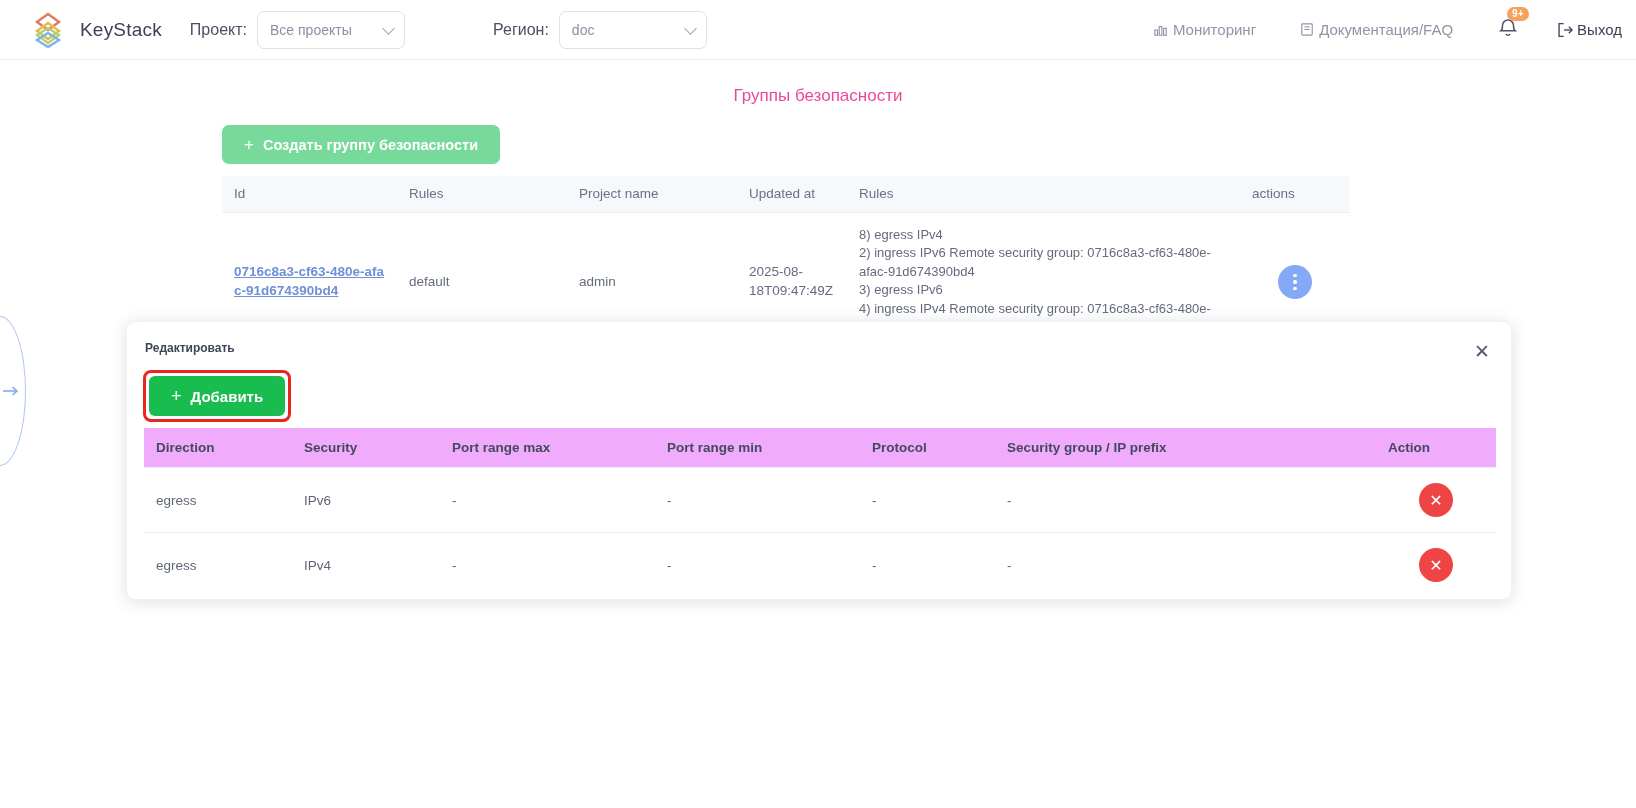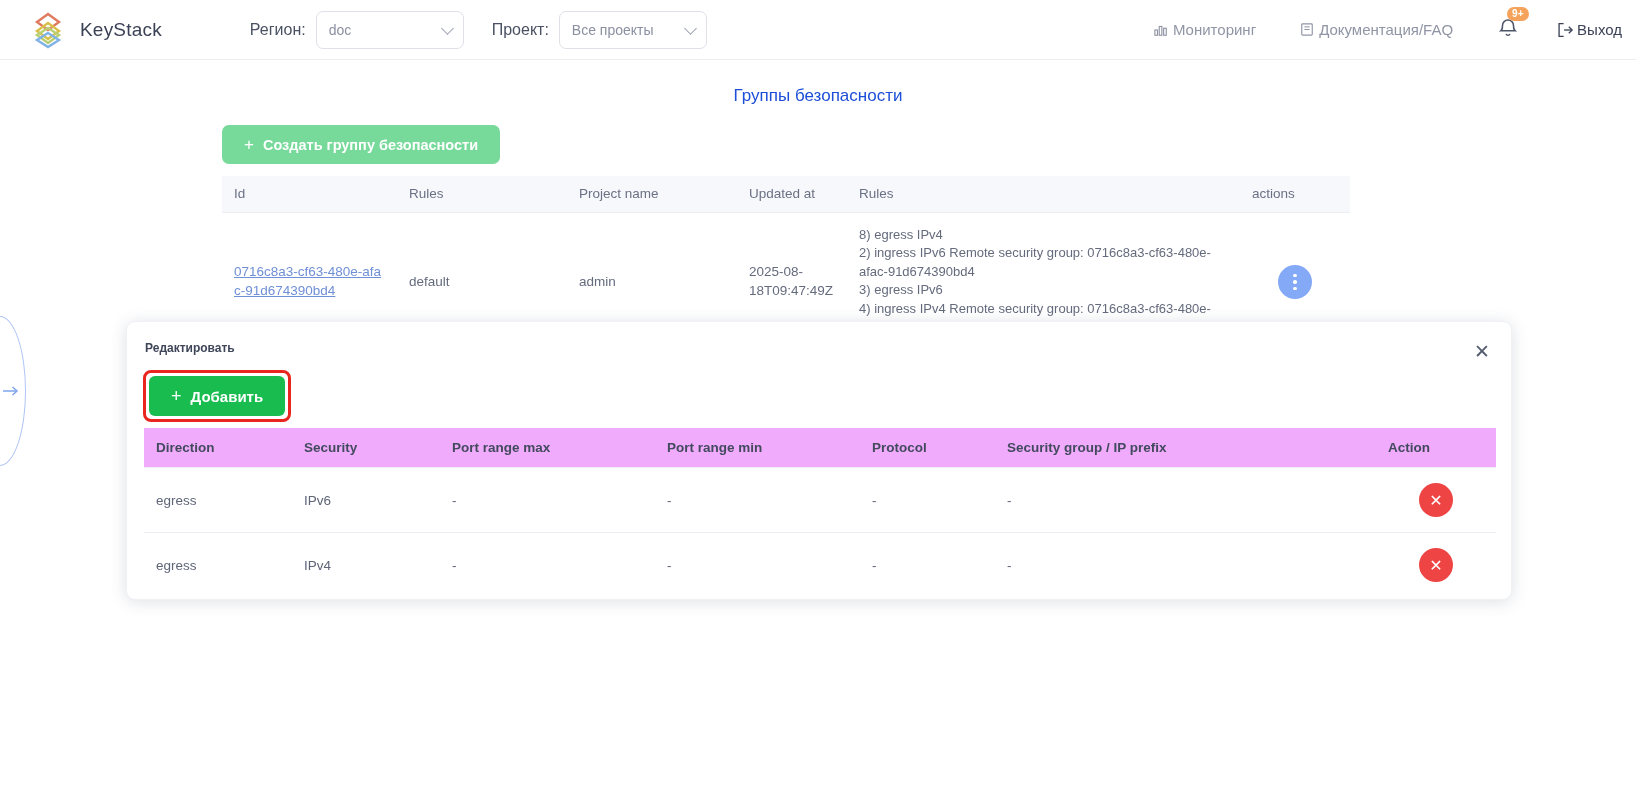--- a/index.html
+++ b/index.html
@@ -71,21 +71,21 @@
     border: 1.5px solid #aec4f5; border-radius: 50%;
     background: #fff;
     display: flex; align-items: center; justify-content: flex-end;
     cursor: pointer;
   }
   .side-toggle svg { margin-right: 4px; }
 
   
   .page-title {
     position: absolute; top: 86px; left: 0; width: 1636px;
-    text-align: center; font-size: 17px; color: #1d4ed8; font-weight: 500;
+    text-align: center; font-size: 17px; color: #ec4899; font-weight: 500;
   }
   .create-btn {
     position: absolute; top: 125px; left: 222px;
     height: 39px; background: #77d99a; color: #fff;
     border: none; border-radius: 7px;
     font-size: 14.5px; font-weight: 600; font-family: inherit;
     padding: 0 22px; cursor: pointer;
     display: flex; align-items: center; gap: 9px;
   }
   .create-btn .plus { font-size: 17px; font-weight: 400; }
@@ -106,21 +106,21 @@
     line-height: 1.42;
   }
   .c-id { width: 175px; }
   .c-name { width: 170px; }
   .c-proj { width: 170px; }
   .c-upd { width: 110px; }
   .c-rules { }
   .c-act { width: 110px; text-align: center; }
   .id-link {
     color: #6f8fd6; text-decoration: underline; word-break: break-all;
-    cursor: pointer; display: inline-block;
+    cursor: pointer; display: inline-block; font-weight: bold;
   }
   .rules-cell { color: #7b8193; font-size: 13px; line-height: 1.72; }
   .kebab {
     width: 34px; height: 34px; border-radius: 50%;
     background: #83a9f7; display: inline-flex; flex-direction: column;
     align-items: center; justify-content: center; gap: 3px; cursor: pointer;
   }
   .kebab i { width: 3.5px; height: 3.5px; border-radius: 50%; background: #fff; display: block; }
 
   
@@ -188,32 +188,32 @@
       <svg width="40" height="40" viewBox="0 0 40 40">
         <polygon points="20,4 31,12 20,20 9,12" fill="none" stroke="#e07b5f" stroke-width="2.4"></polygon>
         <polygon points="20,13 31,21 20,29 9,21" fill="none" stroke="#d9c04a" stroke-width="2.4"></polygon>
         <polygon points="20,18 31,25 20,33 9,25" fill="none" stroke="#b8cf72" stroke-width="2.4"></polygon>
         <polygon points="20,23 31,30 20,37 9,30" fill="none" stroke="#7fb3e8" stroke-width="2.4"></polygon>
       </svg>
     </div>
     <span class="brand-name">KeyStack</span>
   </div>
 
+  <div class="sel-group" style="margin-left:28px">
+    <span class="sel-label">Проект:</span>
+    <div class="select project">
+      <span>Все проекты</span>
+      <span class="chev"></span>
+    </div>
+  </div>
+
   <div class="sel-group">
     <span class="sel-label">Регион:</span>
     <div class="select region">
       <span>doc</span>
-      <span class="chev"></span>
-    </div>
-  </div>
-
-  <div class="sel-group" style="margin-left:28px">
-    <span class="sel-label">Проект:</span>
-    <div class="select project">
-      <span>Все проекты</span>
       <span class="chev"></span>
     </div>
   </div>
 
   <div class="hdr-right">
     <div class="hdr-link">
       <svg width="14" height="14" viewBox="0 0 16 16">
         <rect x="1" y="8" width="3" height="6" fill="none" stroke="#9095a5" stroke-width="1.3"></rect>
         <rect x="6" y="4" width="3" height="10" fill="none" stroke="#9095a5" stroke-width="1.3"></rect>
         <rect x="11" y="6" width="3" height="8" fill="none" stroke="#9095a5" stroke-width="1.3"></rect>

